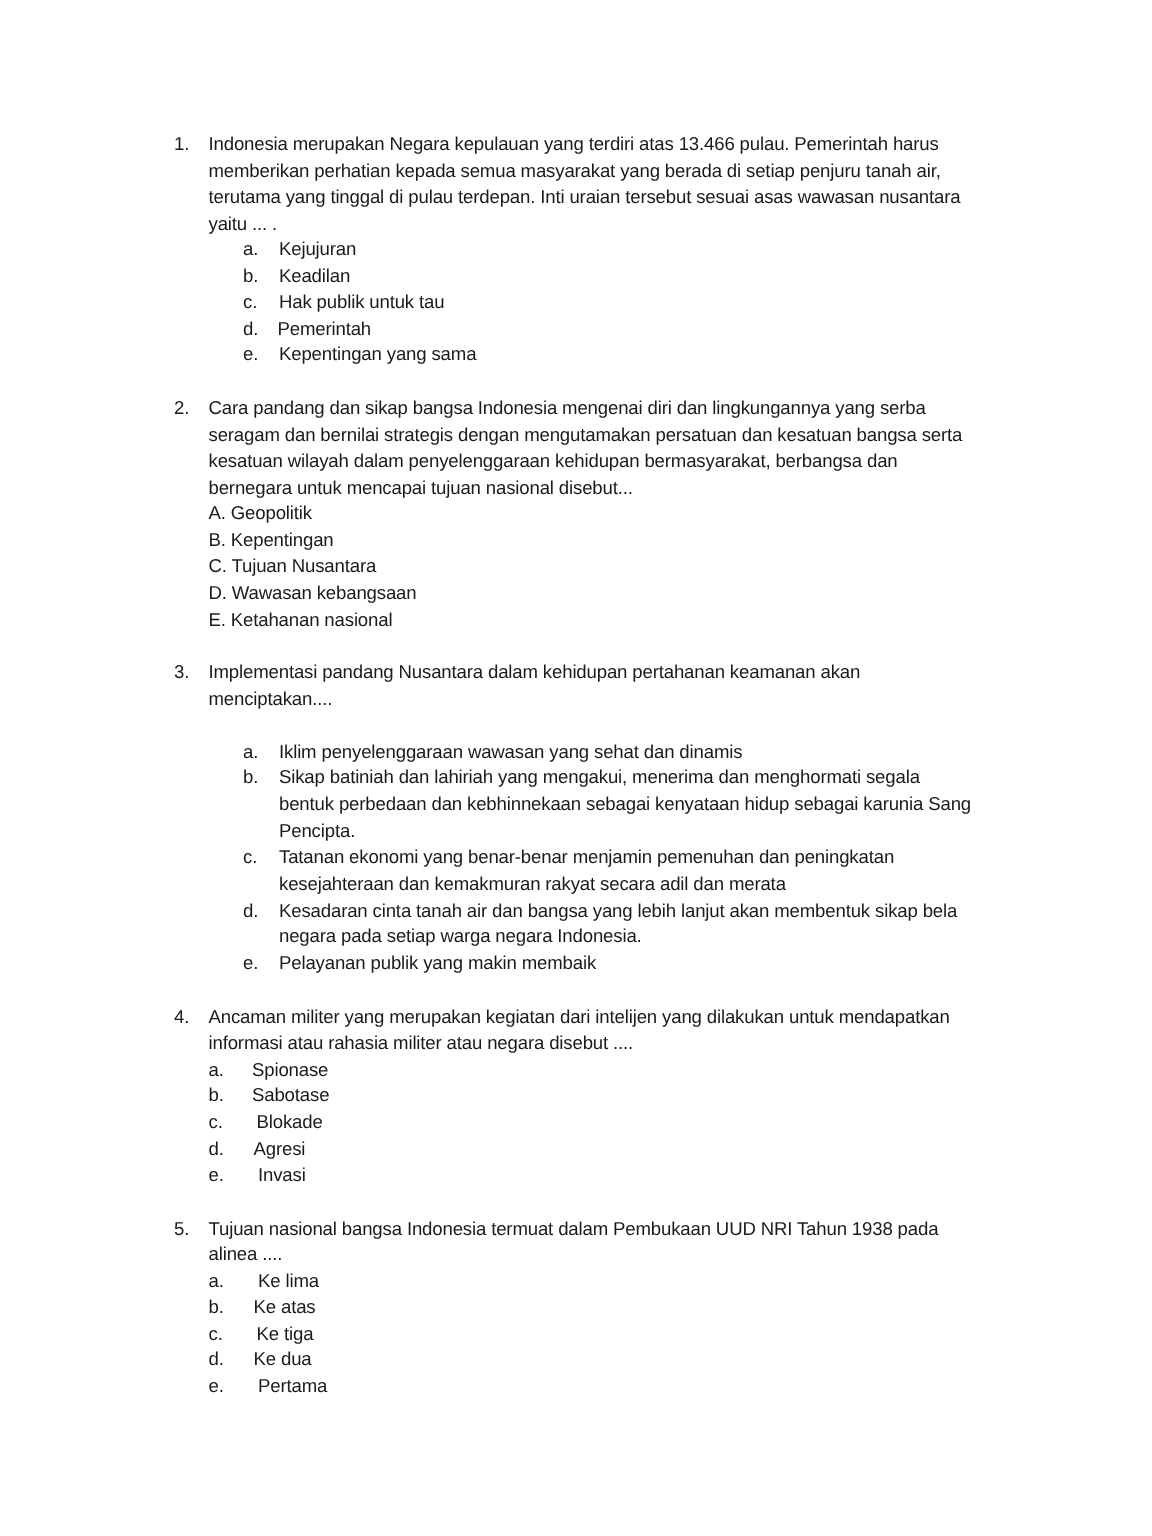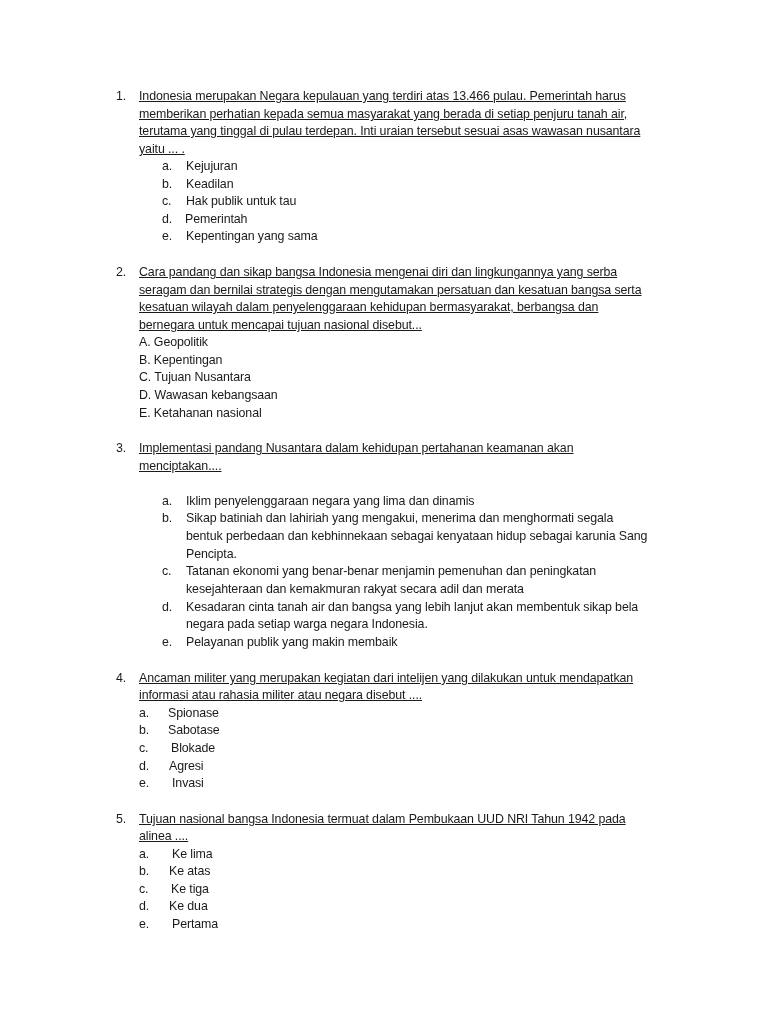--- a/index.html
+++ b/index.html
@@ -9,21 +9,21 @@
     color: #1a1a1a;
   }
   .page { position: absolute; left: 0; top: 0; width: 768px; height: 1024px; background: #fff; }
   .line {
     position: absolute;
     font-size: 12.4px;
     line-height: 17.6px;
     white-space: nowrap;
     letter-spacing: -0.1px;
   }
-  .qtext { left: 139px; text-decoration: underline; }
+  .qtext { left: 139px; }
 </style>
 </head>
 <body>
 
 <div class="page">
 
   <div>
     <div class="line" style="top:88px;left:116px">1.</div>
     <div class="line qtext" style="top:88px">Indonesia merupakan Negara kepulauan yang terdiri atas 13.466 pulau. Pemerintah harus</div>
     <div class="line qtext" style="top:106px">memberikan perhatian kepada semua masyarakat yang berada di setiap penjuru tanah air,</div>
@@ -55,21 +55,21 @@
     <div class="line" style="top:387px;left:139px"><span>D.</span> <span>Wawasan kebangsaan</span></div>
     <div class="line" style="top:405px;left:139px"><span>E.</span> <span>Ketahanan nasional</span></div>
   </div>
 
   <div>
     <div class="line" style="top:440px;left:116px">3.</div>
     <div class="line qtext" style="top:440px">Implementasi pandang Nusantara dalam kehidupan pertahanan keamanan akan</div>
     <div class="line qtext" style="top:458px">menciptakan....</div>
 
     <div class="line" style="top:493px;left:162px">a.</div>
-    <div class="line" style="top:493px;left:186px">Iklim penyelenggaraan negara yang lima dan dinamis</div>
+    <div class="line" style="top:493px;left:186px">Iklim penyelenggaraan wawasan yang sehat dan dinamis</div>
 
     <div class="line" style="top:510px;left:162px">b.</div>
     <div class="line" style="top:510px;left:186px">Sikap batiniah dan lahiriah yang mengakui, menerima dan menghormati segala</div>
     <div class="line" style="top:528px;left:186px">bentuk perbedaan dan kebhinnekaan sebagai kenyataan hidup sebagai karunia Sang</div>
     <div class="line" style="top:546px;left:186px">Pencipta.</div>
 
     <div class="line" style="top:563px;left:162px">c.</div>
     <div class="line" style="top:563px;left:186px">Tatanan ekonomi yang benar-benar menjamin pemenuhan dan peningkatan</div>
     <div class="line" style="top:581px;left:186px">kesejahteraan dan kemakmuran rakyat secara adil dan merata</div>
 
@@ -93,21 +93,21 @@
     <div class="line" style="top:740px;left:139px">c.</div>
     <div class="line" style="top:740px;left:171px">Blokade</div>
     <div class="line" style="top:758px;left:139px">d.</div>
     <div class="line" style="top:758px;left:169px">Agresi</div>
     <div class="line" style="top:775px;left:139px">e.</div>
     <div class="line" style="top:775px;left:172px">Invasi</div>
   </div>
 
   <div>
     <div class="line" style="top:811px;left:116px">5.</div>
-    <div class="line qtext" style="top:811px">Tujuan nasional bangsa Indonesia termuat dalam Pembukaan UUD NRI Tahun 1942 pada</div>
+    <div class="line qtext" style="top:811px">Tujuan nasional bangsa Indonesia termuat dalam Pembukaan UUD NRI Tahun 1938 pada</div>
     <div class="line qtext" style="top:828px">alinea ....</div>
 
     <div class="line" style="top:846px;left:139px">a.</div>
     <div class="line" style="top:846px;left:172px">Ke lima</div>
     <div class="line" style="top:863px;left:139px">b.</div>
     <div class="line" style="top:863px;left:169px">Ke atas</div>
     <div class="line" style="top:881px;left:139px">c.</div>
     <div class="line" style="top:881px;left:171px">Ke tiga</div>
     <div class="line" style="top:898px;left:139px">d.</div>
     <div class="line" style="top:898px;left:169px">Ke dua</div>

